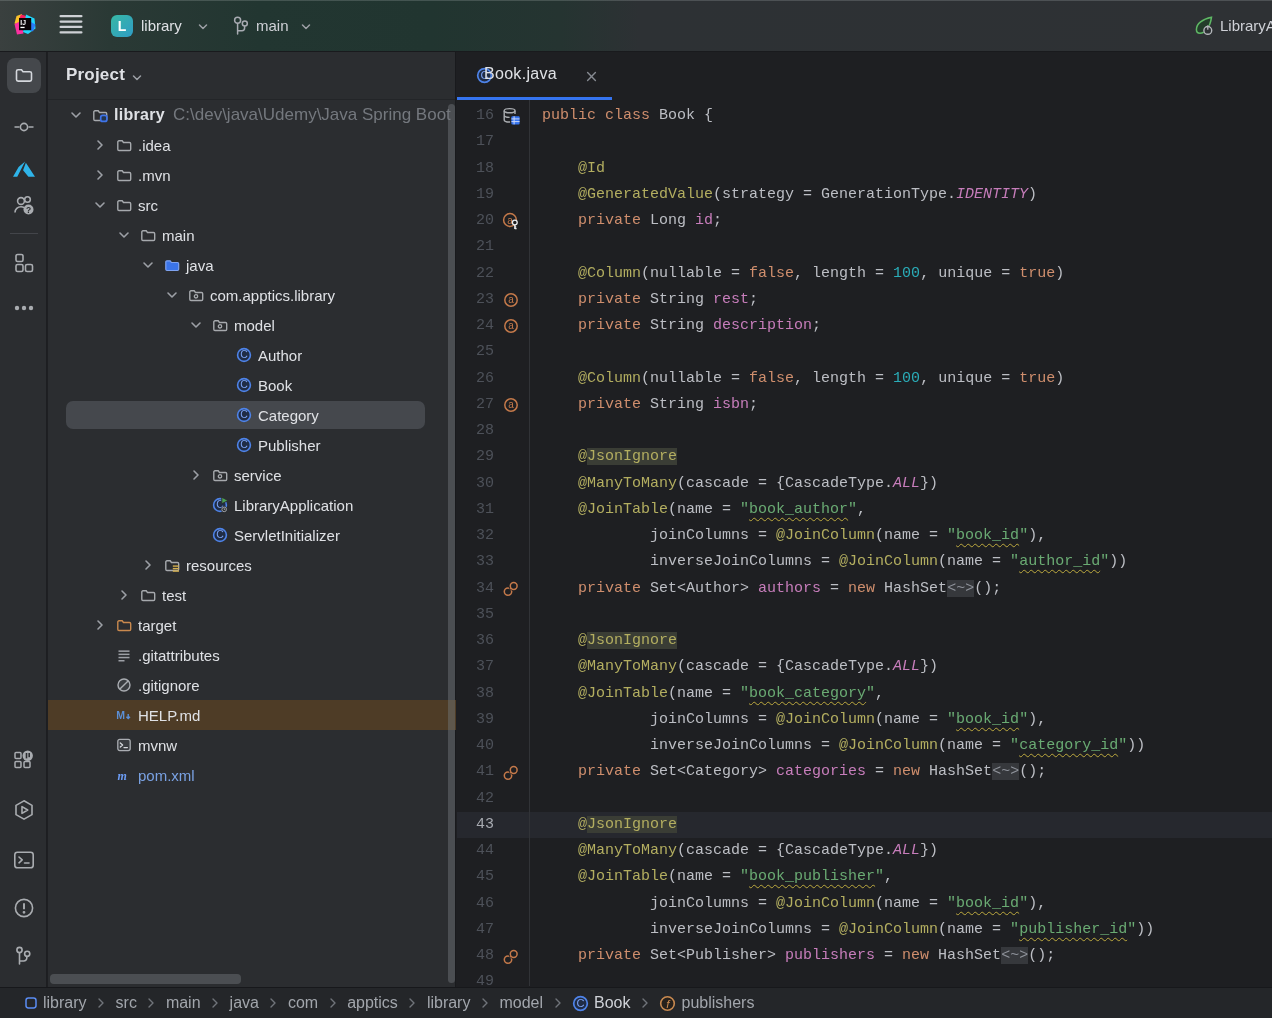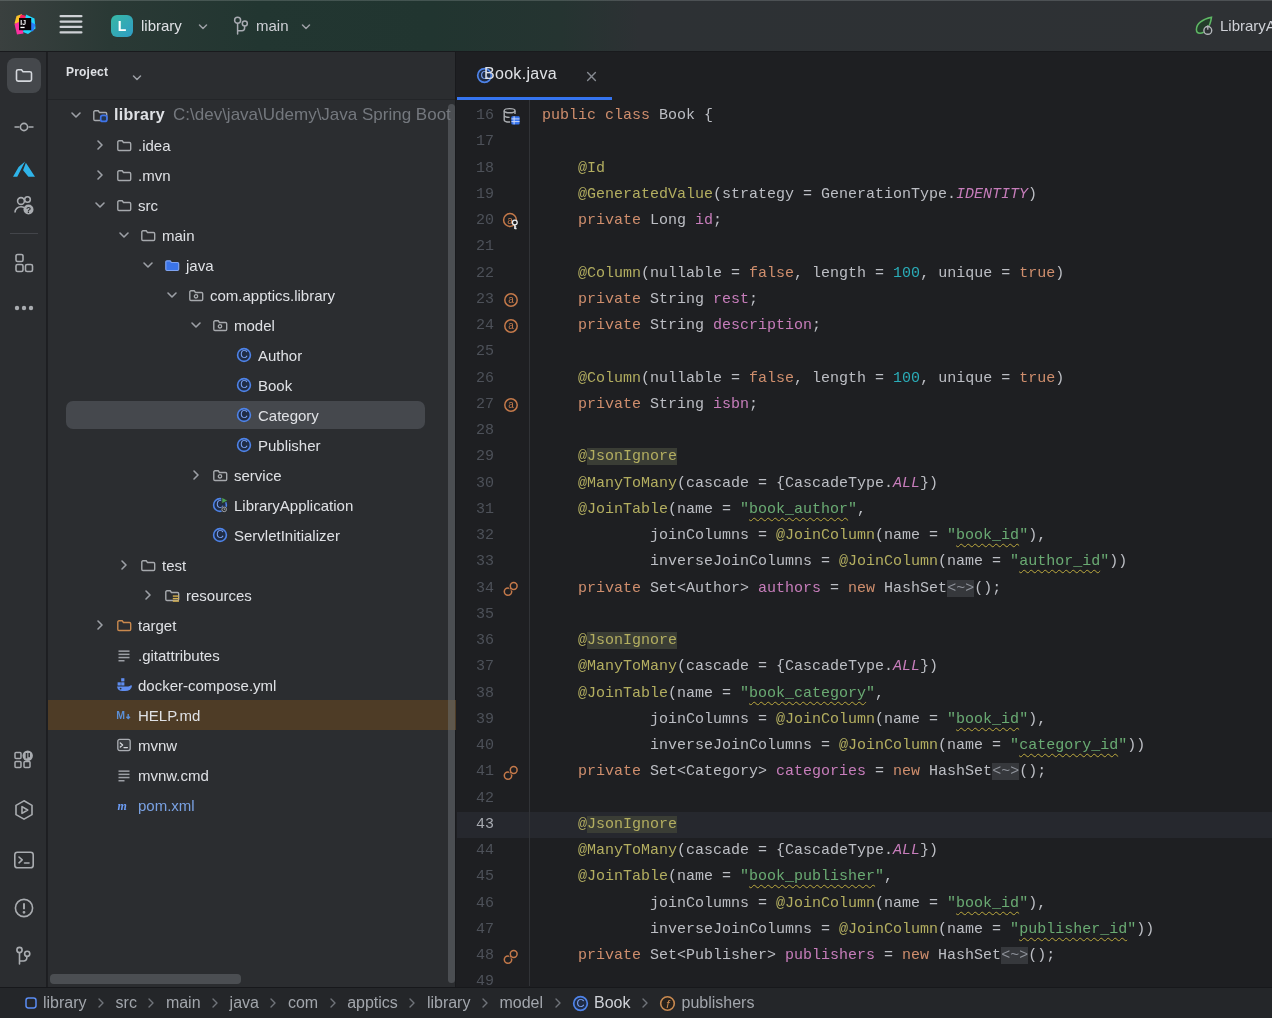--- a/index.html
+++ b/index.html
@@ -17,21 +17,21 @@
   background:linear-gradient(135deg,#38b8a5,#2f9cc5); color:#fff; font-size:14px; font-weight:bold;
   display:flex; align-items:center; justify-content:center; }
 
 
 #stripe { position:absolute; left:0; top:52px; width:47px; height:935px; background:#2B2D30; border-right:1px solid #1d1e21; }
 #stripe .sel { position:absolute; left:7px; top:58px; width:34px; height:35px; background:#45484c; border-radius:8px; }
 
 
 #panel { position:absolute; left:48px; top:52px; width:408px; height:935px; background:#2B2D30; border-right:1px solid #191a1d; }
 #phead { position:absolute; left:0; top:0; width:100%; height:48px; border-bottom:1px solid #232528; }
-#phead .t { position:absolute; left:18px; top:13px; color:#dfe1e5; font-size:12px; font-weight:700; letter-spacing:0.2px;text-align:right; }
+#phead .t { position:absolute; left:18px; top:13px; color:#dfe1e5; font-size:17px; font-weight:700; letter-spacing:0.2px;text-align:right; }
 #tree { position:absolute; left:0; top:48px; width:100%; height:887px; overflow:hidden; font-size:15px; color:#dfe1e5; }
 .row { height:30px; display:flex; align-items:center; white-space:nowrap; }
 .ind { flex:0 0 auto; }
 .chev { flex:0 0 16px; height:16px; margin-right:8px; }
 .icn { flex:0 0 16px; height:16px; margin-right:6px; }
 .gp { color:#74787e; margin-left:8px; font-size:17px; }
 #tree b { font-size:16px; letter-spacing:0.3px; }
 #booksel { position:absolute; left:18px; top:349px; width:359px; height:28px; background:#45484d; border-radius:7px; }
 #targetsel { position:absolute; left:0px; top:648px; width:408px; height:30px; background:#4e3c26; }
 #vscroll { position:absolute; left:400px; top:52px; width:7px; height:879px; background:rgba(116,120,125,0.45); border-radius:4px; }
@@ -256,74 +256,61 @@
           <text x="8" y="11.3" text-anchor="middle" font-size="10.5" fill="#7ba0f0" font-family="Liberation Sans">C</text>
           <path d="M9.8 0.2l6.2 3.3-6.2 3.3z" fill="#4da152" stroke="#2B2D30" stroke-width="1"></path>
           <circle cx="12.2" cy="12.4" r="3.1" fill="#2B2D30"></circle>
           <circle cx="12.2" cy="12.4" r="2.3" stroke="#9da0a6" stroke-width="1" fill="none"></circle>
           <path d="M12.2 11.1v1.4h1.1" stroke="#9da0a6" stroke-width="0.9" fill="none"></path>
         </svg>LibraryApplication</div>
 <div class="row"><span class="ind" style="width:140px"></span><span class="chev"></span><svg class="icn" viewBox="0 0 16 16">
           <circle cx="8" cy="8" r="6.4" fill="#1f2c45" stroke="#4e83e8" stroke-width="1.6"></circle>
           <text x="8" y="11.3" text-anchor="middle" font-size="10.5" fill="#7ba0f0" font-family="Liberation Sans">C</text>
         </svg>ServletInitializer</div>
-<div class="row"><span class="ind" style="width:68px"></span><svg class="chev" viewBox="0 0 16 16">
-          <path d="M6 4l4 4-4 4" stroke="#9da0a6" stroke-width="1.6" fill="none" stroke-linecap="round" stroke-linejoin="round"></path>
-        </svg><svg class="icn" viewBox="0 0 16 16">
-          <path d="M1.8 5C1.8 4.3 2.3 3.8 3 3.8h3.2l1.3 1.7h6c.7 0 1.2.5 1.2 1.2v5.6c0 .7-.5 1.2-1.2 1.2H3c-.7 0-1.2-.5-1.2-1.2z" stroke="#a6a9ad" stroke-width="1.4" fill="none"></path>
-        </svg>test</div>
 <div class="row"><span class="ind" style="width:92px"></span><svg class="chev" viewBox="0 0 16 16">
           <path d="M6 4l4 4-4 4" stroke="#9da0a6" stroke-width="1.6" fill="none" stroke-linecap="round" stroke-linejoin="round"></path>
         </svg><svg class="icn" viewBox="0 0 16 16">
           <path d="M1.8 5C1.8 4.3 2.3 3.8 3 3.8h3.2l1.3 1.7h6c.7 0 1.2.5 1.2 1.2v5.6c0 .7-.5 1.2-1.2 1.2H3c-.7 0-1.2-.5-1.2-1.2z" stroke="#a6a9ad" stroke-width="1.4" fill="none"></path>
           <g fill="#d3ae4e">
             <rect x="8.8" y="8.4" width="6.2" height="1.4"></rect>
             <rect x="8.8" y="10.9" width="6.2" height="1.4"></rect>
             <rect x="8.8" y="13.4" width="6.2" height="1.4"></rect>
           </g>
         </svg>resources</div>
+<div class="row"><span class="ind" style="width:68px"></span><svg class="chev" viewBox="0 0 16 16">
+          <path d="M6 4l4 4-4 4" stroke="#9da0a6" stroke-width="1.6" fill="none" stroke-linecap="round" stroke-linejoin="round"></path>
+        </svg><svg class="icn" viewBox="0 0 16 16">
+          <path d="M1.8 5C1.8 4.3 2.3 3.8 3 3.8h3.2l1.3 1.7h6c.7 0 1.2.5 1.2 1.2v5.6c0 .7-.5 1.2-1.2 1.2H3c-.7 0-1.2-.5-1.2-1.2z" stroke="#a6a9ad" stroke-width="1.4" fill="none"></path>
+        </svg>test</div>
 <div class="row"><span class="ind" style="width:44px"></span><svg class="chev" viewBox="0 0 16 16">
           <path d="M6 4l4 4-4 4" stroke="#9da0a6" stroke-width="1.6" fill="none" stroke-linecap="round" stroke-linejoin="round"></path>
         </svg><svg class="icn" viewBox="0 0 16 16">
           <path d="M1.8 5C1.8 4.3 2.3 3.8 3 3.8h3.2l1.3 1.7h6c.7 0 1.2.5 1.2 1.2v5.6c0 .7-.5 1.2-1.2 1.2H3c-.7 0-1.2-.5-1.2-1.2z" stroke="#c9894e" stroke-width="1.4" fill="none"></path>
         </svg>target</div>
 <div class="row"><span class="ind" style="width:44px"></span><span class="chev"></span><svg class="icn" viewBox="0 0 16 16">
           <g fill="#9da0a6">
             <rect x="2.5" y="3.4" width="11" height="1.5"></rect>
             <rect x="2.5" y="6.6" width="11" height="1.5"></rect>
             <rect x="2.5" y="9.8" width="11" height="1.5"></rect>
             <rect x="2.5" y="13" width="6" height="1.5"></rect>
           </g>
         </svg>.gitattributes</div>
 <div class="row"><span class="ind" style="width:44px"></span><span class="chev"></span><svg class="icn" viewBox="0 0 16 16">
-          <g fill="#5f8df0">
-            <rect x="5.2" y="1.2" width="3.2" height="3.2"></rect>
-            <rect x="1.6" y="5.3" width="3.2" height="3.2"></rect>
-            <rect x="5.2" y="5.3" width="3.2" height="3.2"></rect>
-            <path d="M1 9.4h11.2c1.2 0 2.2-.5 2.9-1.3l.9 1c-.5 3-2.8 5-6.9 5H6.3C3.4 14.1 1.5 12.3 1 9.4z"></path>
-            <circle cx="4.6" cy="11.6" r="0.9" fill="#2b2d30"></circle>
-          </g>
-        </svg>docker-compose.yml</div>
+          <circle cx="8" cy="8" r="6" fill="#3a3d41" stroke="#aaadb2" stroke-width="1.4"></circle>
+          <path d="M3.9 12.1L12.1 3.9" stroke="#aaadb2" stroke-width="1.4"></path>
+        </svg>.gitignore</div>
 <div class="row"><span class="ind" style="width:44px"></span><span class="chev"></span><svg class="icn" viewBox="0 0 16 16">
           <text x="0.2" y="11.8" font-size="10.5" font-weight="bold" fill="#5b8fd6" font-family="Liberation Sans">M</text>
           <path d="M12.2 7v4.4M10.4 9.8l1.8 1.8 1.8-1.8" stroke="#5b8fd6" stroke-width="1.4" fill="none"></path>
         </svg>HELP.md</div>
 <div class="row"><span class="ind" style="width:44px"></span><span class="chev"></span><svg class="icn" viewBox="0 0 16 16">
           <rect x="1.8" y="2.4" width="12.4" height="11.2" rx="2" fill="#3a3d41" stroke="#aaadb2" stroke-width="1.3"></rect>
           <path d="M4.3 6l2.3 2-2.3 2" stroke="#d5d8dc" stroke-width="1.3" fill="none" stroke-linecap="round" stroke-linejoin="round"></path>
           <path d="M8 10.6h3.4" stroke="#d5d8dc" stroke-width="1.3" stroke-linecap="round"></path>
         </svg>mvnw</div>
-<div class="row"><span class="ind" style="width:44px"></span><span class="chev"></span><svg class="icn" viewBox="0 0 16 16">
-          <g fill="#9da0a6">
-            <rect x="2.5" y="3.4" width="11" height="1.5"></rect>
-            <rect x="2.5" y="6.6" width="11" height="1.5"></rect>
-            <rect x="2.5" y="9.8" width="11" height="1.5"></rect>
-            <rect x="2.5" y="13" width="6" height="1.5"></rect>
-          </g>
-        </svg>mvnw.cmd</div>
 <div class="row" style="color:#7aa2e3"><span class="ind" style="width:44px"></span><span class="chev"></span><svg class="icn" viewBox="0 0 16 16">
           <text x="1.4" y="12.6" font-size="12" font-style="italic" font-weight="bold" fill="#6c9cf4" font-family="Liberation Serif">m</text>
         </svg>pom.xml</div>
   </div>
   <div id="vscroll"></div>
   <div id="hscroll"></div>
 </div>
 
 <div id="editor">
   <div id="caretline"></div>

